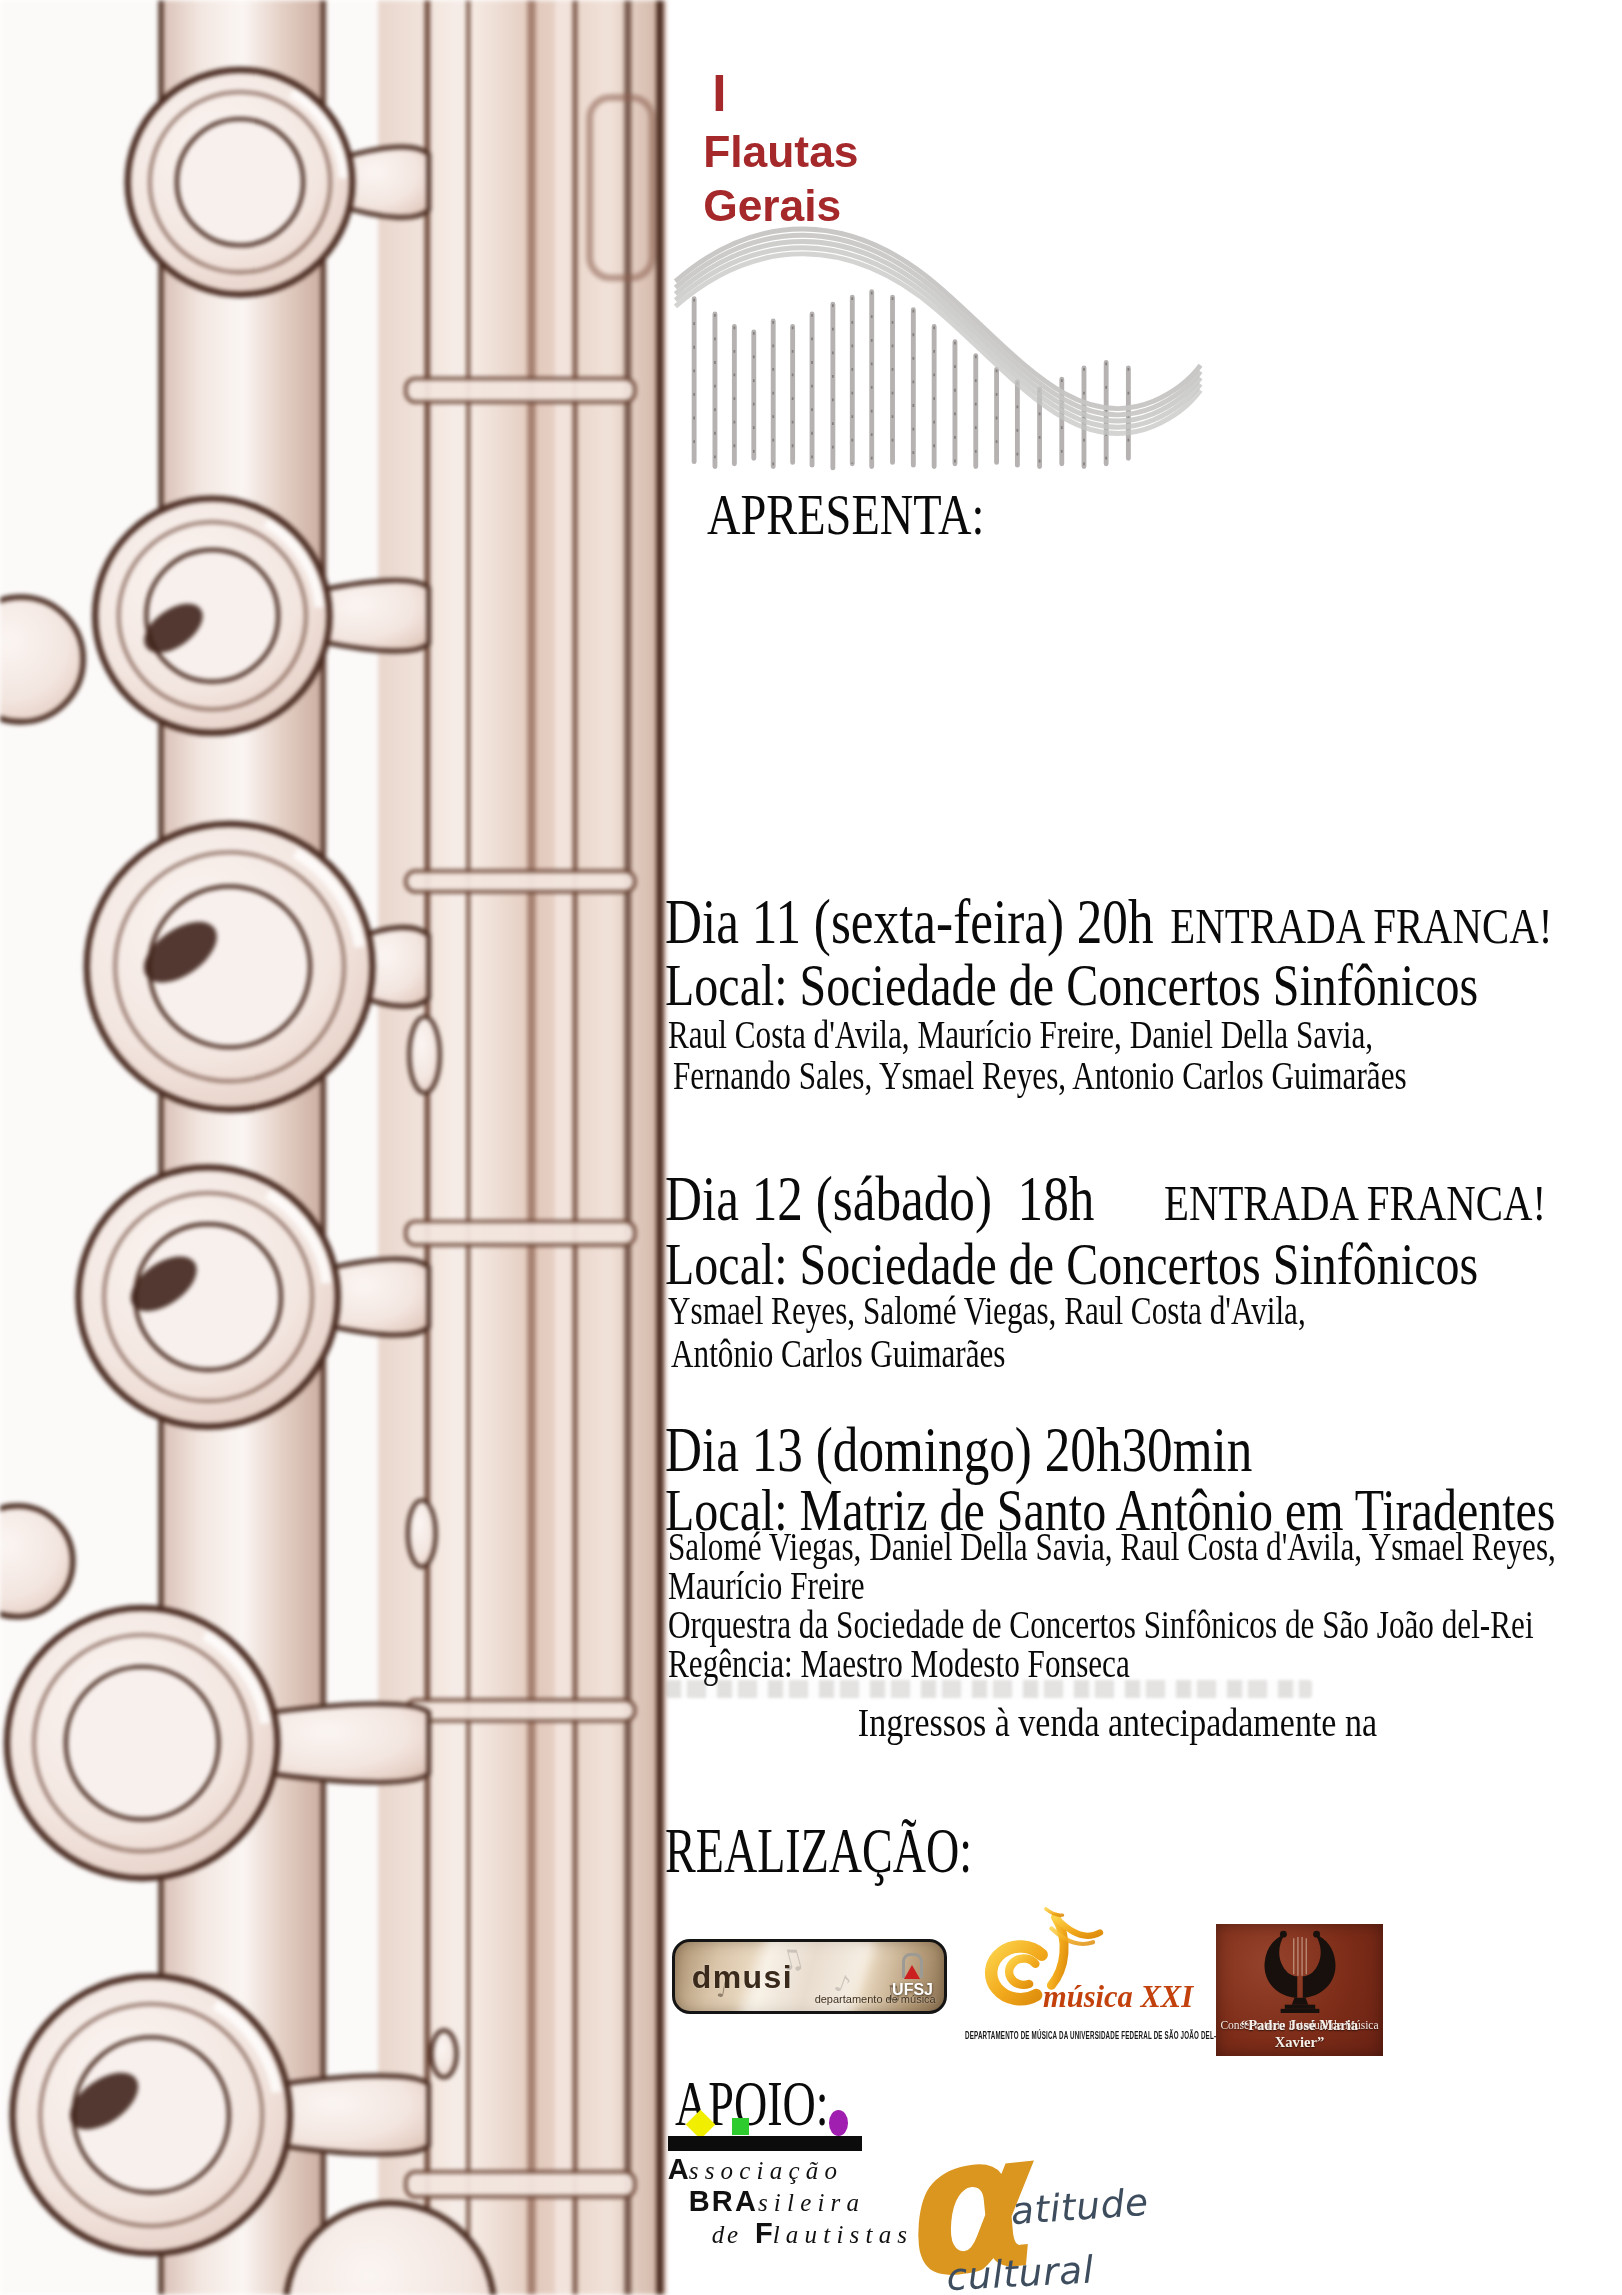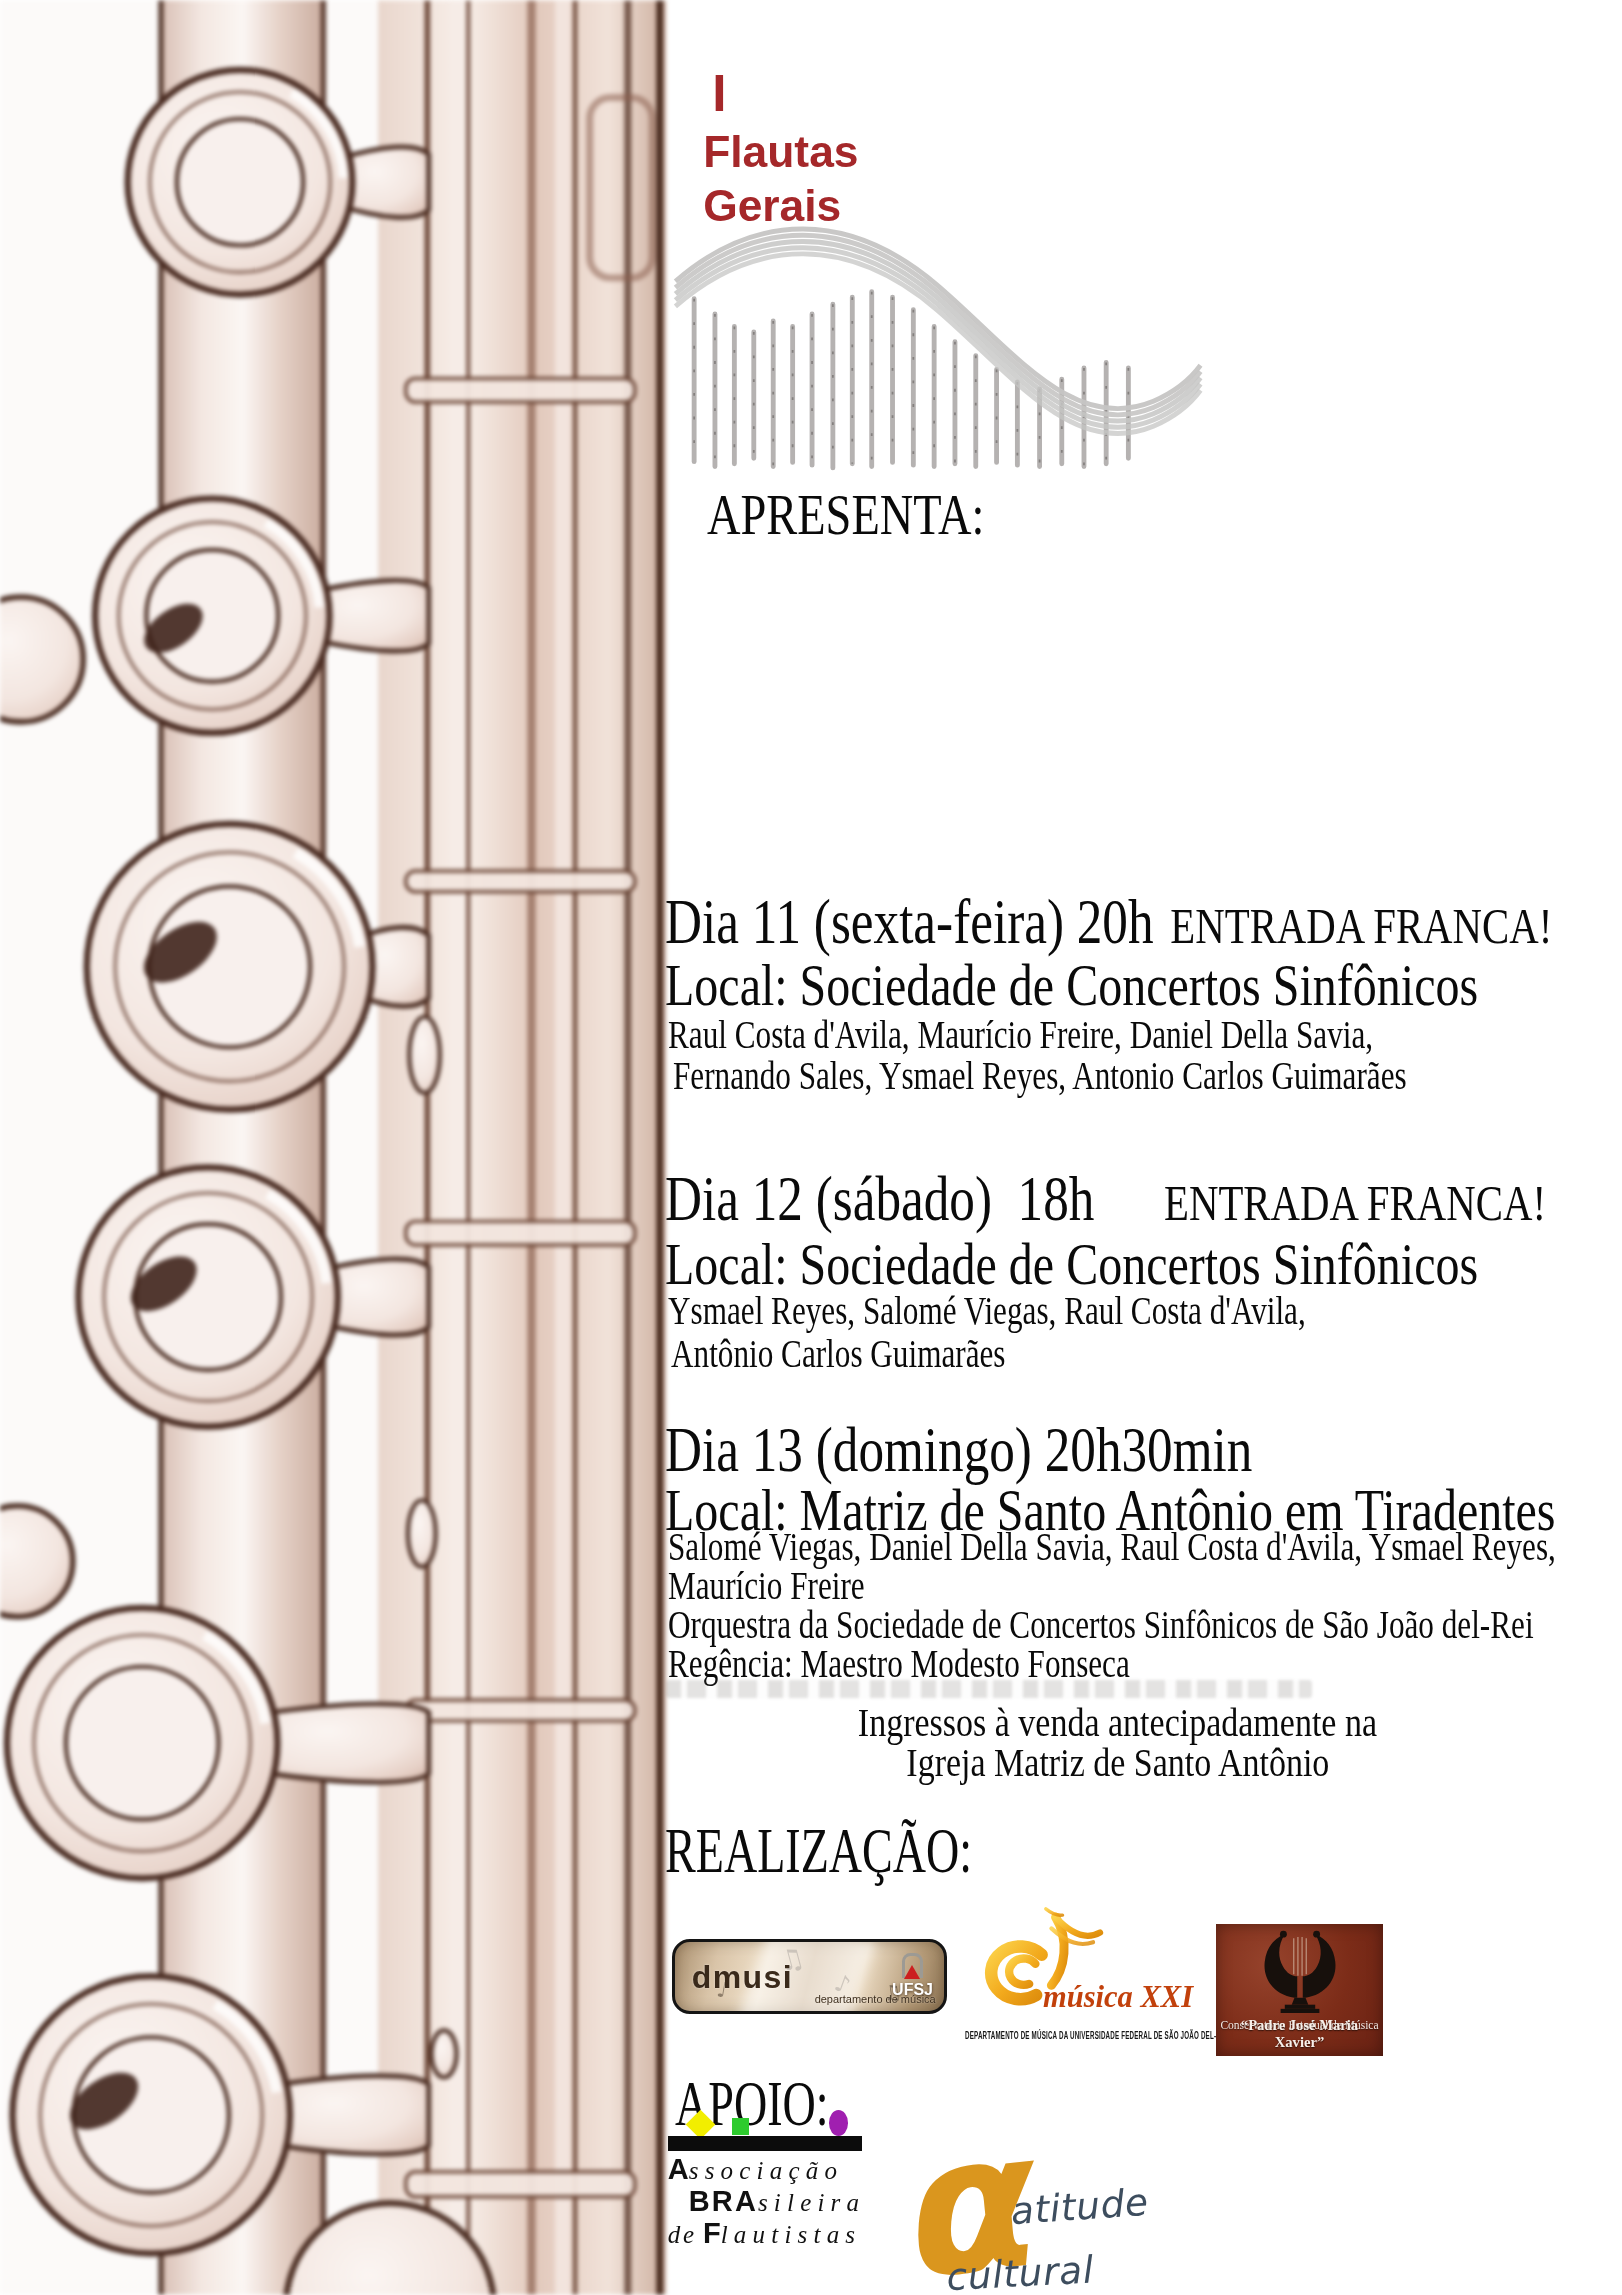--- a/index.html
+++ b/index.html
@@ -259,23 +259,20 @@
   </div>
   <div class="line" style="left:668px;top:1644px;">
     <span class="txt names">Regência: Maestro Modesto Fonseca</span>
   </div>
 
   <div class="ghost"></div>
 
   <div class="center-box" style="top:1699px;">
     <span class="txt cond-c">Ingressos à venda antecipadamente na</span>
   </div>
-  <div class="center-box" style="top:1739px;">
-    <span class="txt cond-c">Igreja Matriz de Santo Antônio</span>
-  </div>
 
   <div class="line" style="left:665px;top:1817px;--sx:.72;">
     <span class="txt head">REALIZAÇÃO:</span>
   </div>
 
   <div class="dmusi">
     <span class="note" style="left:104px;top:1.4px;font-size:28px;transform:rotate(-15deg);">♫</span>
     <span class="note" style="left:160px;top:28px;font-size:23.6px;transform:rotate(20deg);">♪</span>
     <span class="note" style="left:42px;top:36px;font-size:21px;transform:rotate(10deg);">♩</span>
     <span class="note" style="left:208px;top:39px;font-size:21px;transform:rotate(-8deg);">♫</span>
@@ -343,21 +340,21 @@
     <span class="ab-square"></span>
     <span class="ab-ellipse"></span>
     <span class="ab-bar"></span>
     <div class="ab-line" style="top:43px;">
       <span class="ab-b">A</span><span class="ab-i">ssociação</span>
     </div>
     <div class="ab-line" style="top:75px;padding-left:21px;">
       <span class="ab-b" style="letter-spacing:2.1px;">BRA</span><span class="ab-i">sileira</span>
     </div>
     <div class="ab-line" style="top:107px;">
-      <span class="ab-i" style="margin-right:6px;letter-spacing:2.8px;">de</span><span class="ab-b">F</span><span class="ab-i">lautistas</span>
+      <span class="ab-i" style="margin-right:14px;letter-spacing:2.8px;padding-left:44px;">de</span><span class="ab-b">F</span><span class="ab-i">lautistas</span>
     </div>
   </div>
 
   <div class="atitude">
     <svg width="250" height="156" viewBox="0 0 360 225" xmlns="http://www.w3.org/2000/svg">
       <text x="2" y="178" font-size="272" font-family="DejaVu Sans, sans-serif" font-style="italic" font-weight="bold" fill="#da961e" transform="rotate(-6 80 120)">α</text>
       <text x="148" y="110" font-size="54" font-family="DejaVu Sans, sans-serif" font-style="italic" fill="#3d4d5e" letter-spacing="1" transform="rotate(-4 148 110)">atitude</text>
       <text x="55" y="205" font-size="54" font-family="DejaVu Sans, sans-serif" font-style="italic" fill="#3d4d5e" letter-spacing="1" transform="rotate(-3 55 205)">cultural</text>
     </svg>
   </div>

